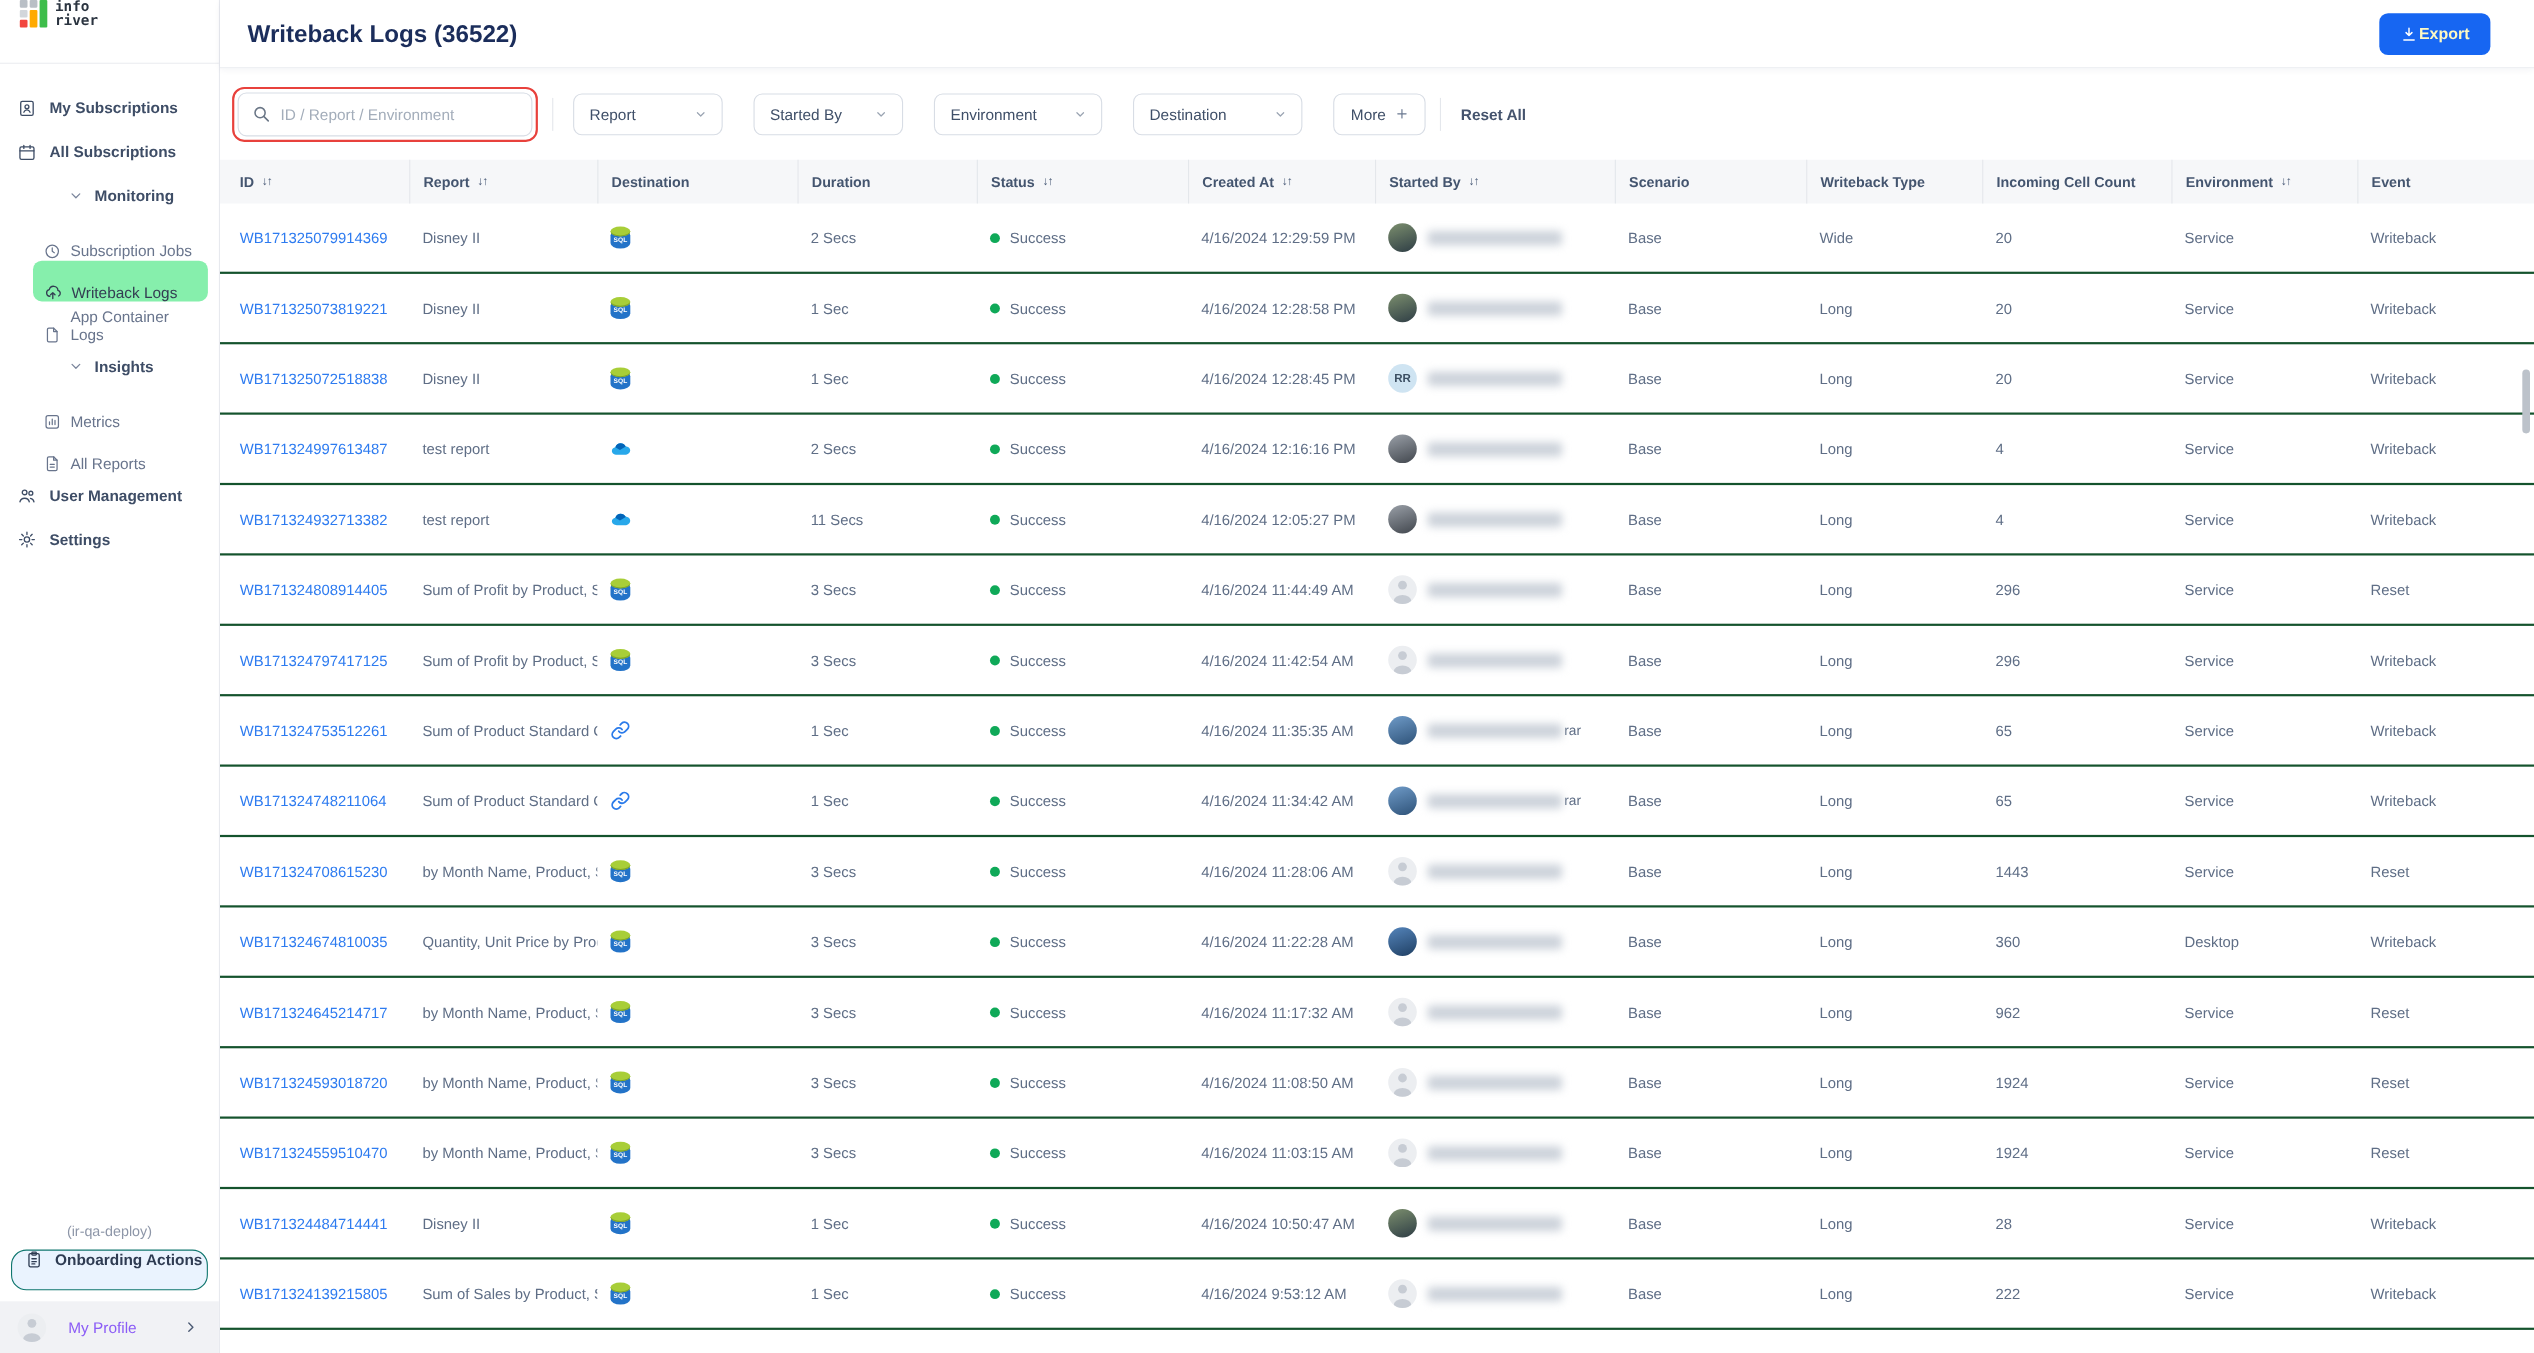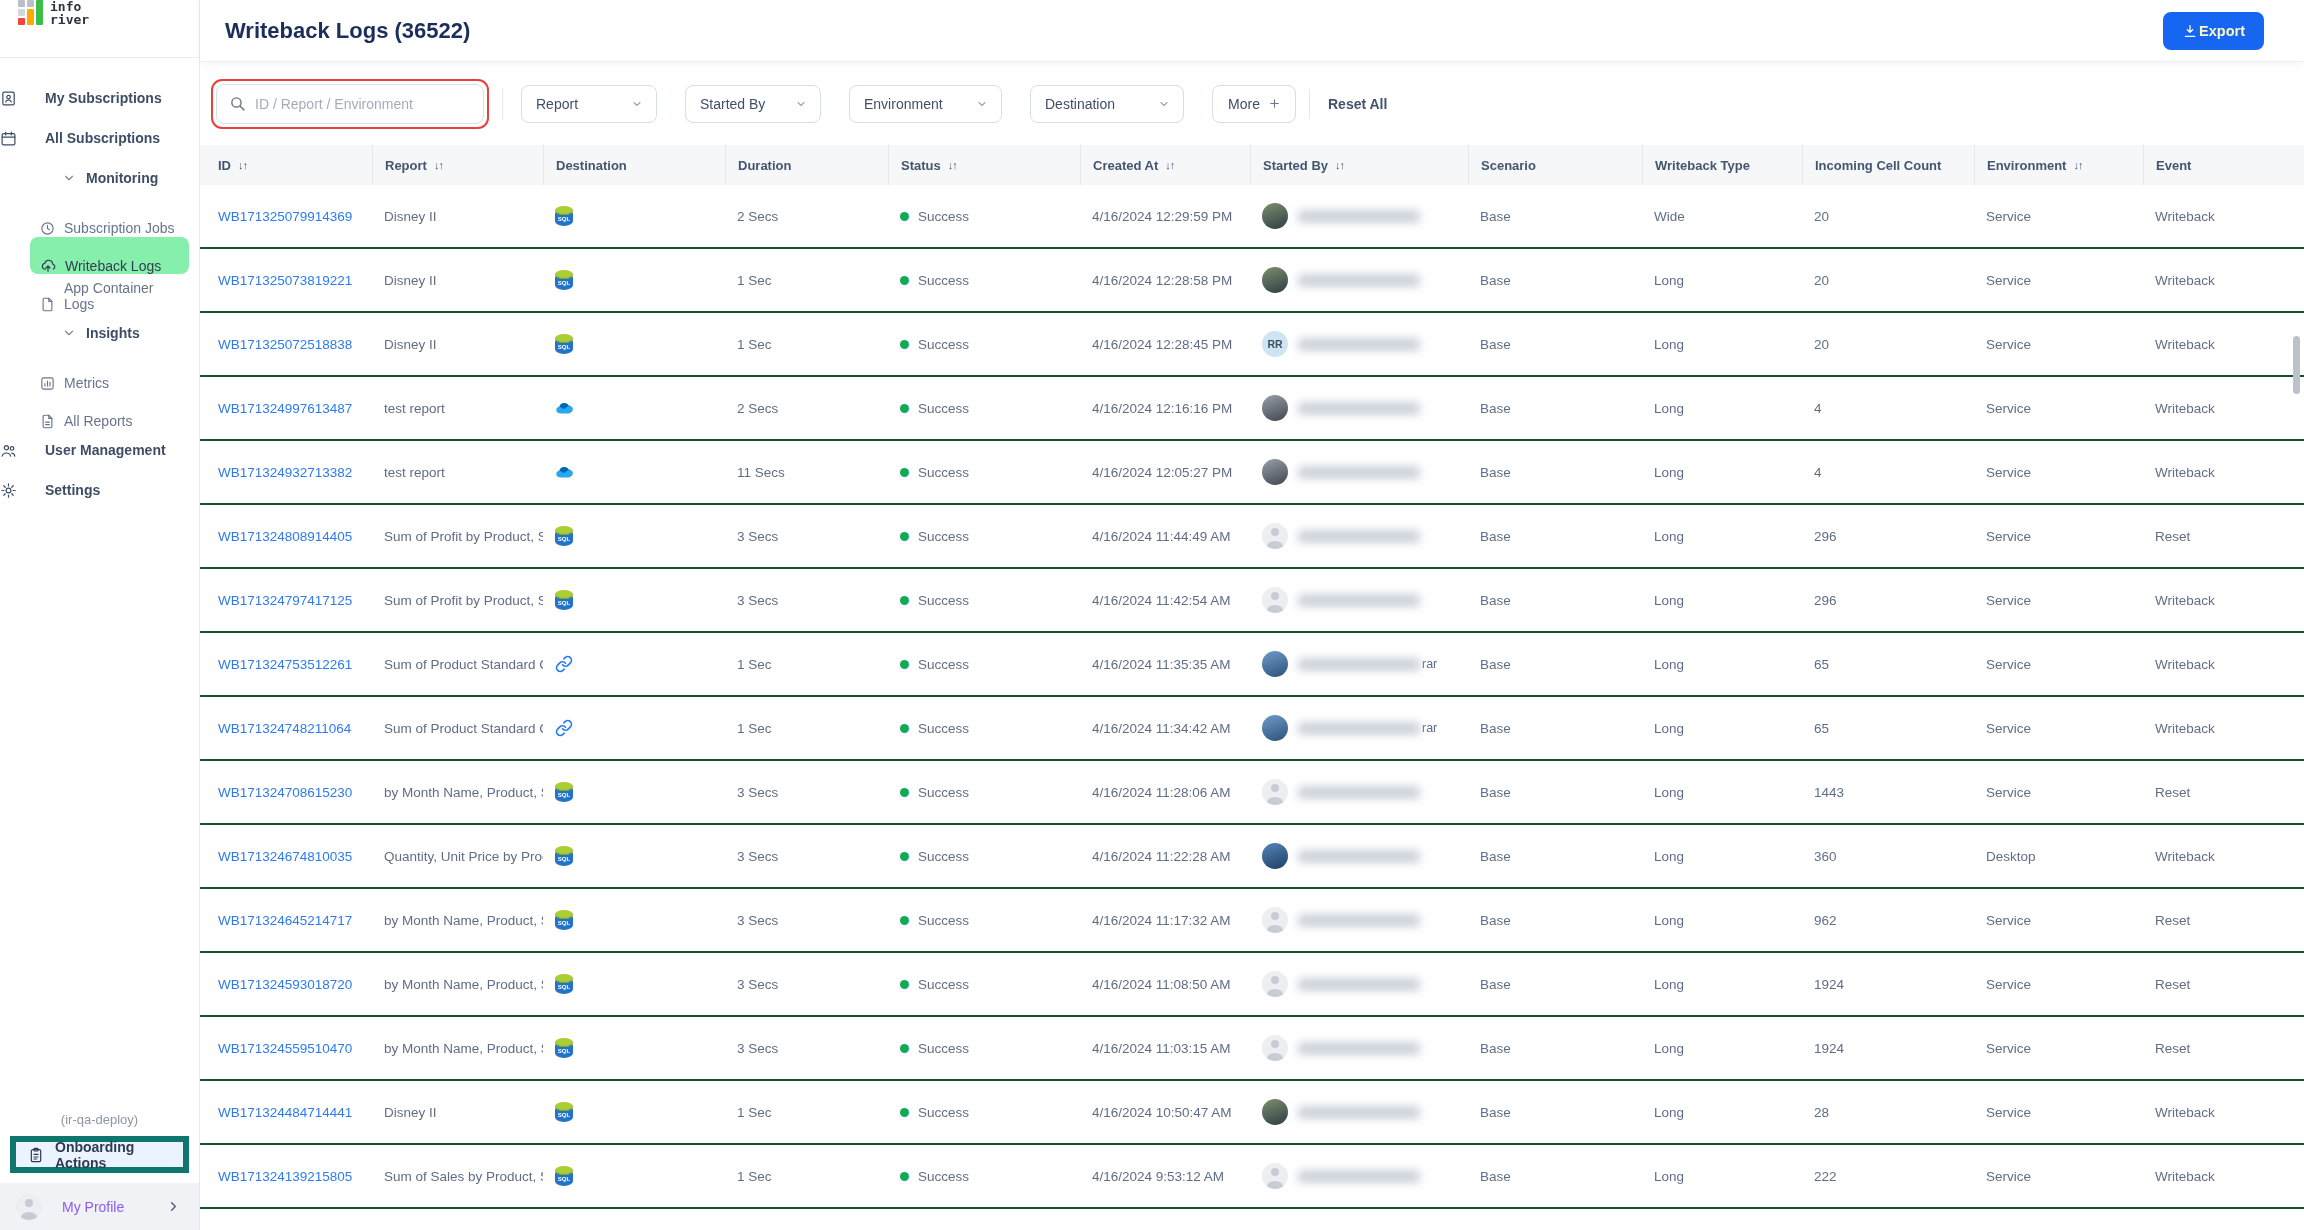--- a/index.html
+++ b/index.html
@@ -15,34 +15,34 @@
   .logo-grid { display:grid; grid-template-columns:repeat(3,7px); grid-auto-rows:7px; gap:2px; }
   .lg { border-radius:1px; }
   .lg.gray{ background:#b9bfc6; } .lg.gray2{ background:#d2d6db; }
   .lg.red{ background:#f2453d; }
   .lg.orange{ grid-column:2; grid-row:2/4; background:#ffaa00; }
   .lg.green{ grid-column:3; grid-row:1/4; background:#3dbd4a; }
   .logo-text { margin-left:7px; font-family:"DejaVu Sans Mono", monospace;
     font-size:13px; line-height:13px; font-weight:bold; color:#2b3440; }
 
   nav { padding-top:20px; }
-  .nav-item { height:40px; display:flex; align-items:center; gap:28px; 
+  .nav-item { height:40px; display:flex; align-items:center; gap:12px; padding-left:16px;
     font-size:14px; font-weight:bold; color:#3e4d66; cursor:pointer; }
   .nav-item svg { flex:0 0 auto; }
   .nav-group { height:40px; display:flex; align-items:center; gap:10px; padding-left:14px;
     font-size:14px; font-weight:bold; color:#3e4d66; cursor:pointer;margin-left:48px; }
   .sub { height:37px; display:flex; align-items:flex-end; gap:9px; margin:1px 10px 1px 30px;
     padding:0 10px; border-radius:8px; font-size:14px; color:#68748c; cursor:pointer; }
   .sub.active { background:#86efac; color:#333d52; font-weight:400; }
   .icon { color:inherit; display:inline-flex; }
 
   .sidebar-footer { margin-top:auto; padding-bottom:0; }
   .deploy { text-align:center; font-size:13px; color:#8d96a8; margin-bottom:9px; }
-  .onboarding { margin:0 10px 10px 10px; height:37px; background:#eaf3fe; border:6px solid #0f766e;
-    border-radius:0; display:flex; align-items:center; gap:11px; padding-left:12px;
+  .onboarding { margin:0 10px 10px 10px; height:37px; background:#eaf3fe; border:1px solid #0f766e;
+    border-radius:14px; display:flex; align-items:flex-start; gap:11px; padding-left:12px;
     font-size:14px; font-weight:bold; color:#2e3b52; cursor:pointer; }
   .profile-row { height:47px; background:#f1f2f5; display:flex; align-items:center;
     padding:0 18px 0 16px; cursor:pointer; }
   .profile-row .plabel { margin-left:20px; font-size:14px; color:#8b5cf6; }
   .profile-row .sp { flex:1; }
 
   
   .main { flex:1; display:flex; flex-direction:column; position:relative; background:#fff; }
   .topbar { height:62px; display:flex; align-items:center; justify-content:space-between;
     padding:0 40px 0 25px; border-bottom:1px solid #edeff2;

